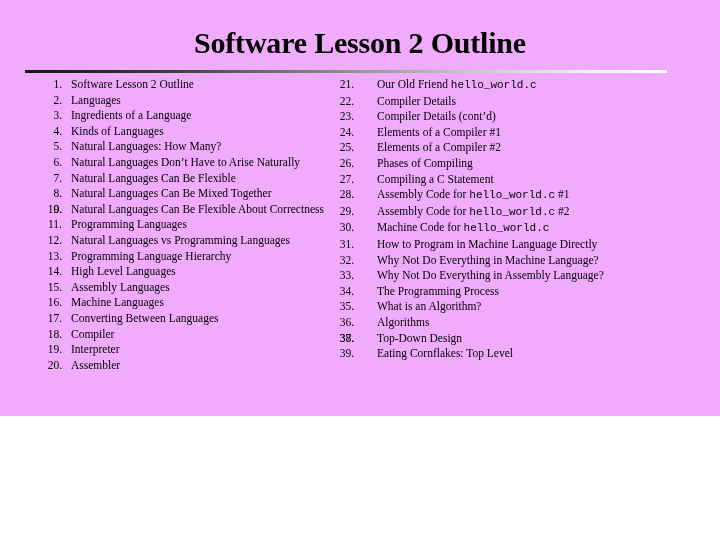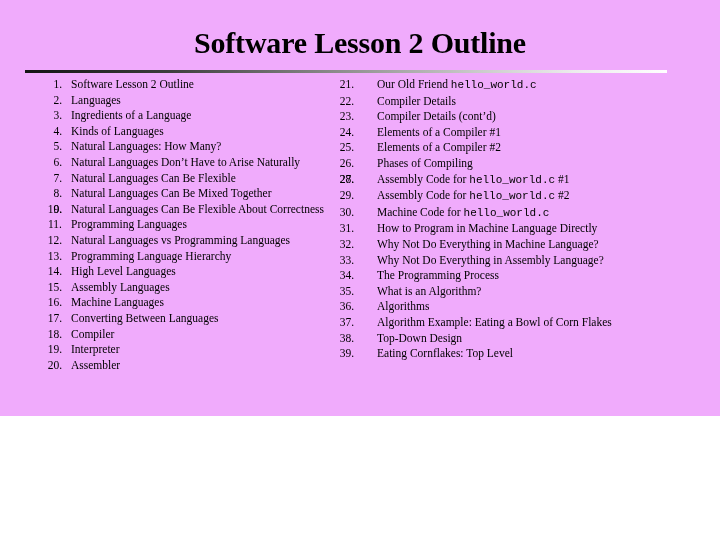--- a/index.html
+++ b/index.html
@@ -220,20 +220,21 @@
       <div class="olitem">
         <span class="olnum">25.</span>
         <span class="oltext"><span>Elements of a Compiler #2</span></span>
       </div>
       <div class="olitem">
         <span class="olnum">26.</span>
         <span class="oltext"><span>Phases of Compiling</span></span>
       </div>
       <div class="olitem">
         <span class="olnum">27.</span>
+        <span class="oltext"><span>Compiling a C Statement</span></span>
       </div>
       <div class="olitem">
         <span class="olnum">28.</span>
         <span class="oltext"><span>Assembly Code for </span><span class="mono">hello_world.c</span><span> #1</span></span>
       </div>
       <div class="olitem">
         <span class="olnum">29.</span>
         <span class="oltext"><span>Assembly Code for </span><span class="mono">hello_world.c</span><span> #2</span></span>
       </div>
       <div class="olitem">
@@ -259,21 +260,20 @@
       <div class="olitem">
         <span class="olnum">35.</span>
         <span class="oltext"><span>What is an Algorithm?</span></span>
       </div>
       <div class="olitem">
         <span class="olnum">36.</span>
         <span class="oltext"><span>Algorithms</span></span>
       </div>
       <div class="olitem">
         <span class="olnum">37.</span>
-        <span class="oltext"><span>Algorithm Example: Eating a Bowl of Corn Flakes</span></span>
       </div>
       <div class="olitem">
         <span class="olnum">38.</span>
         <span class="oltext"><span>Top-Down Design</span></span>
       </div>
       <div class="olitem">
         <span class="olnum">39.</span>
         <span class="oltext"><span>Eating Cornflakes: Top Level</span></span>
       </div>
     </div>

